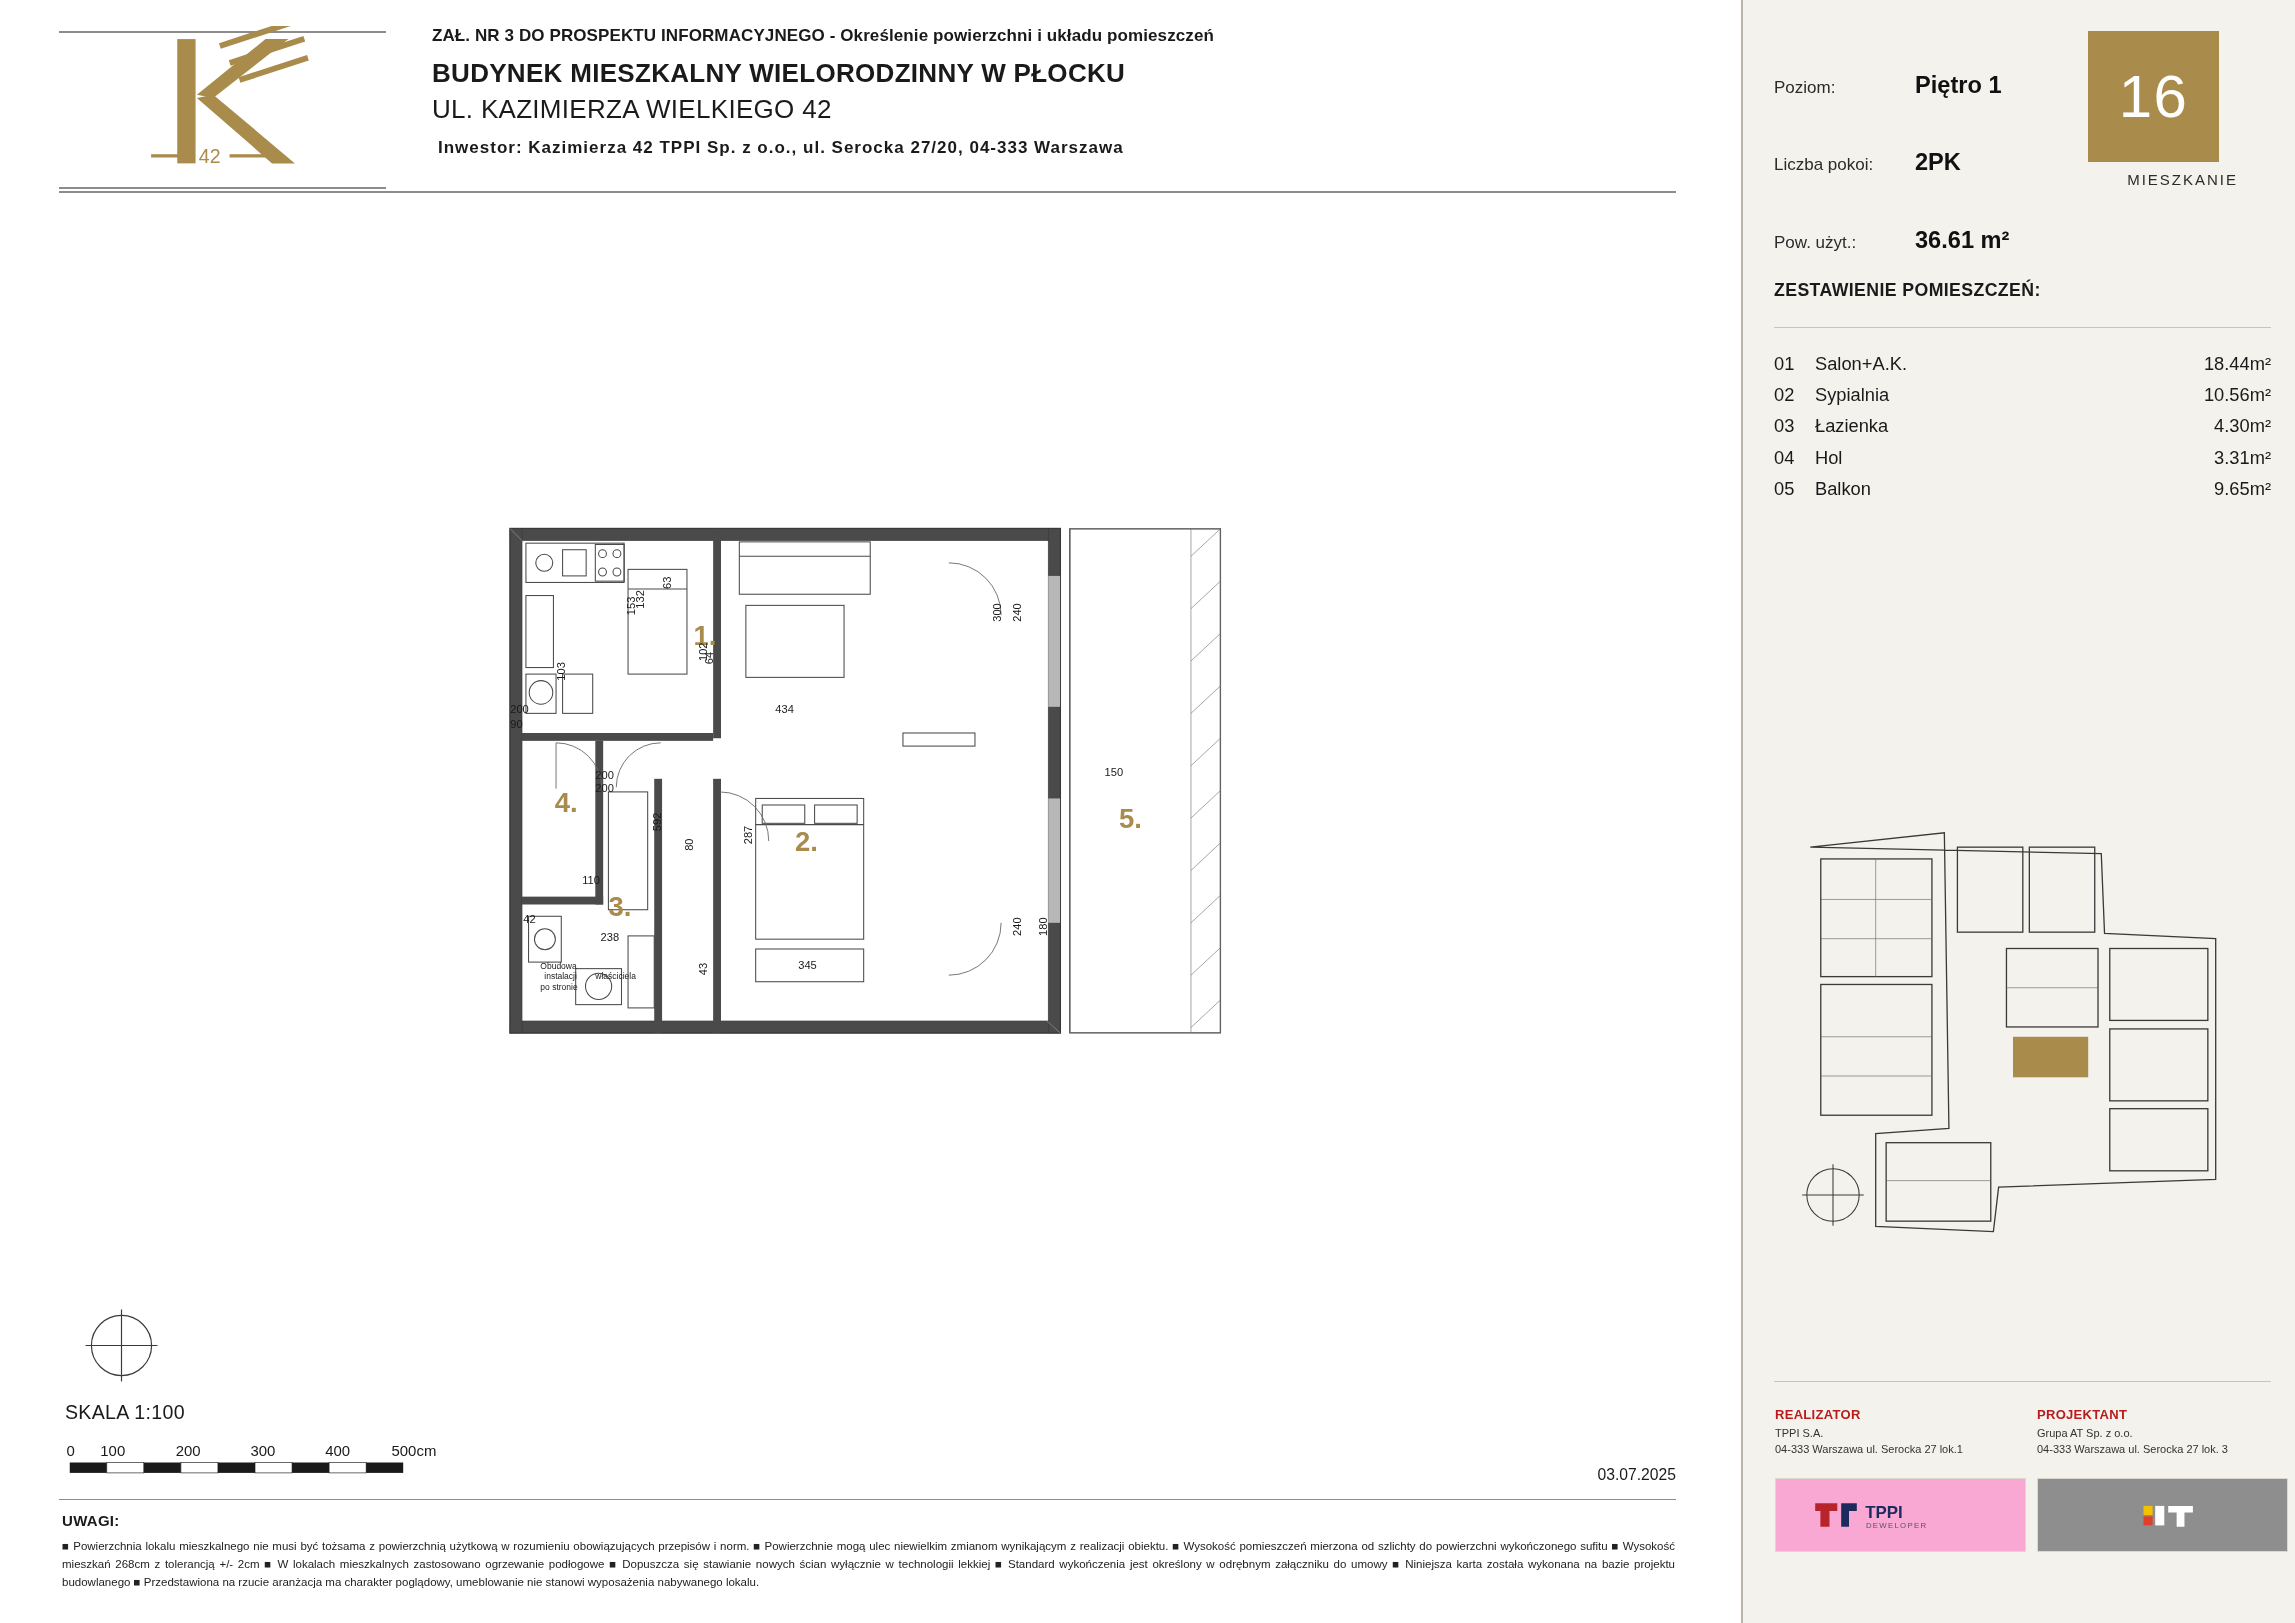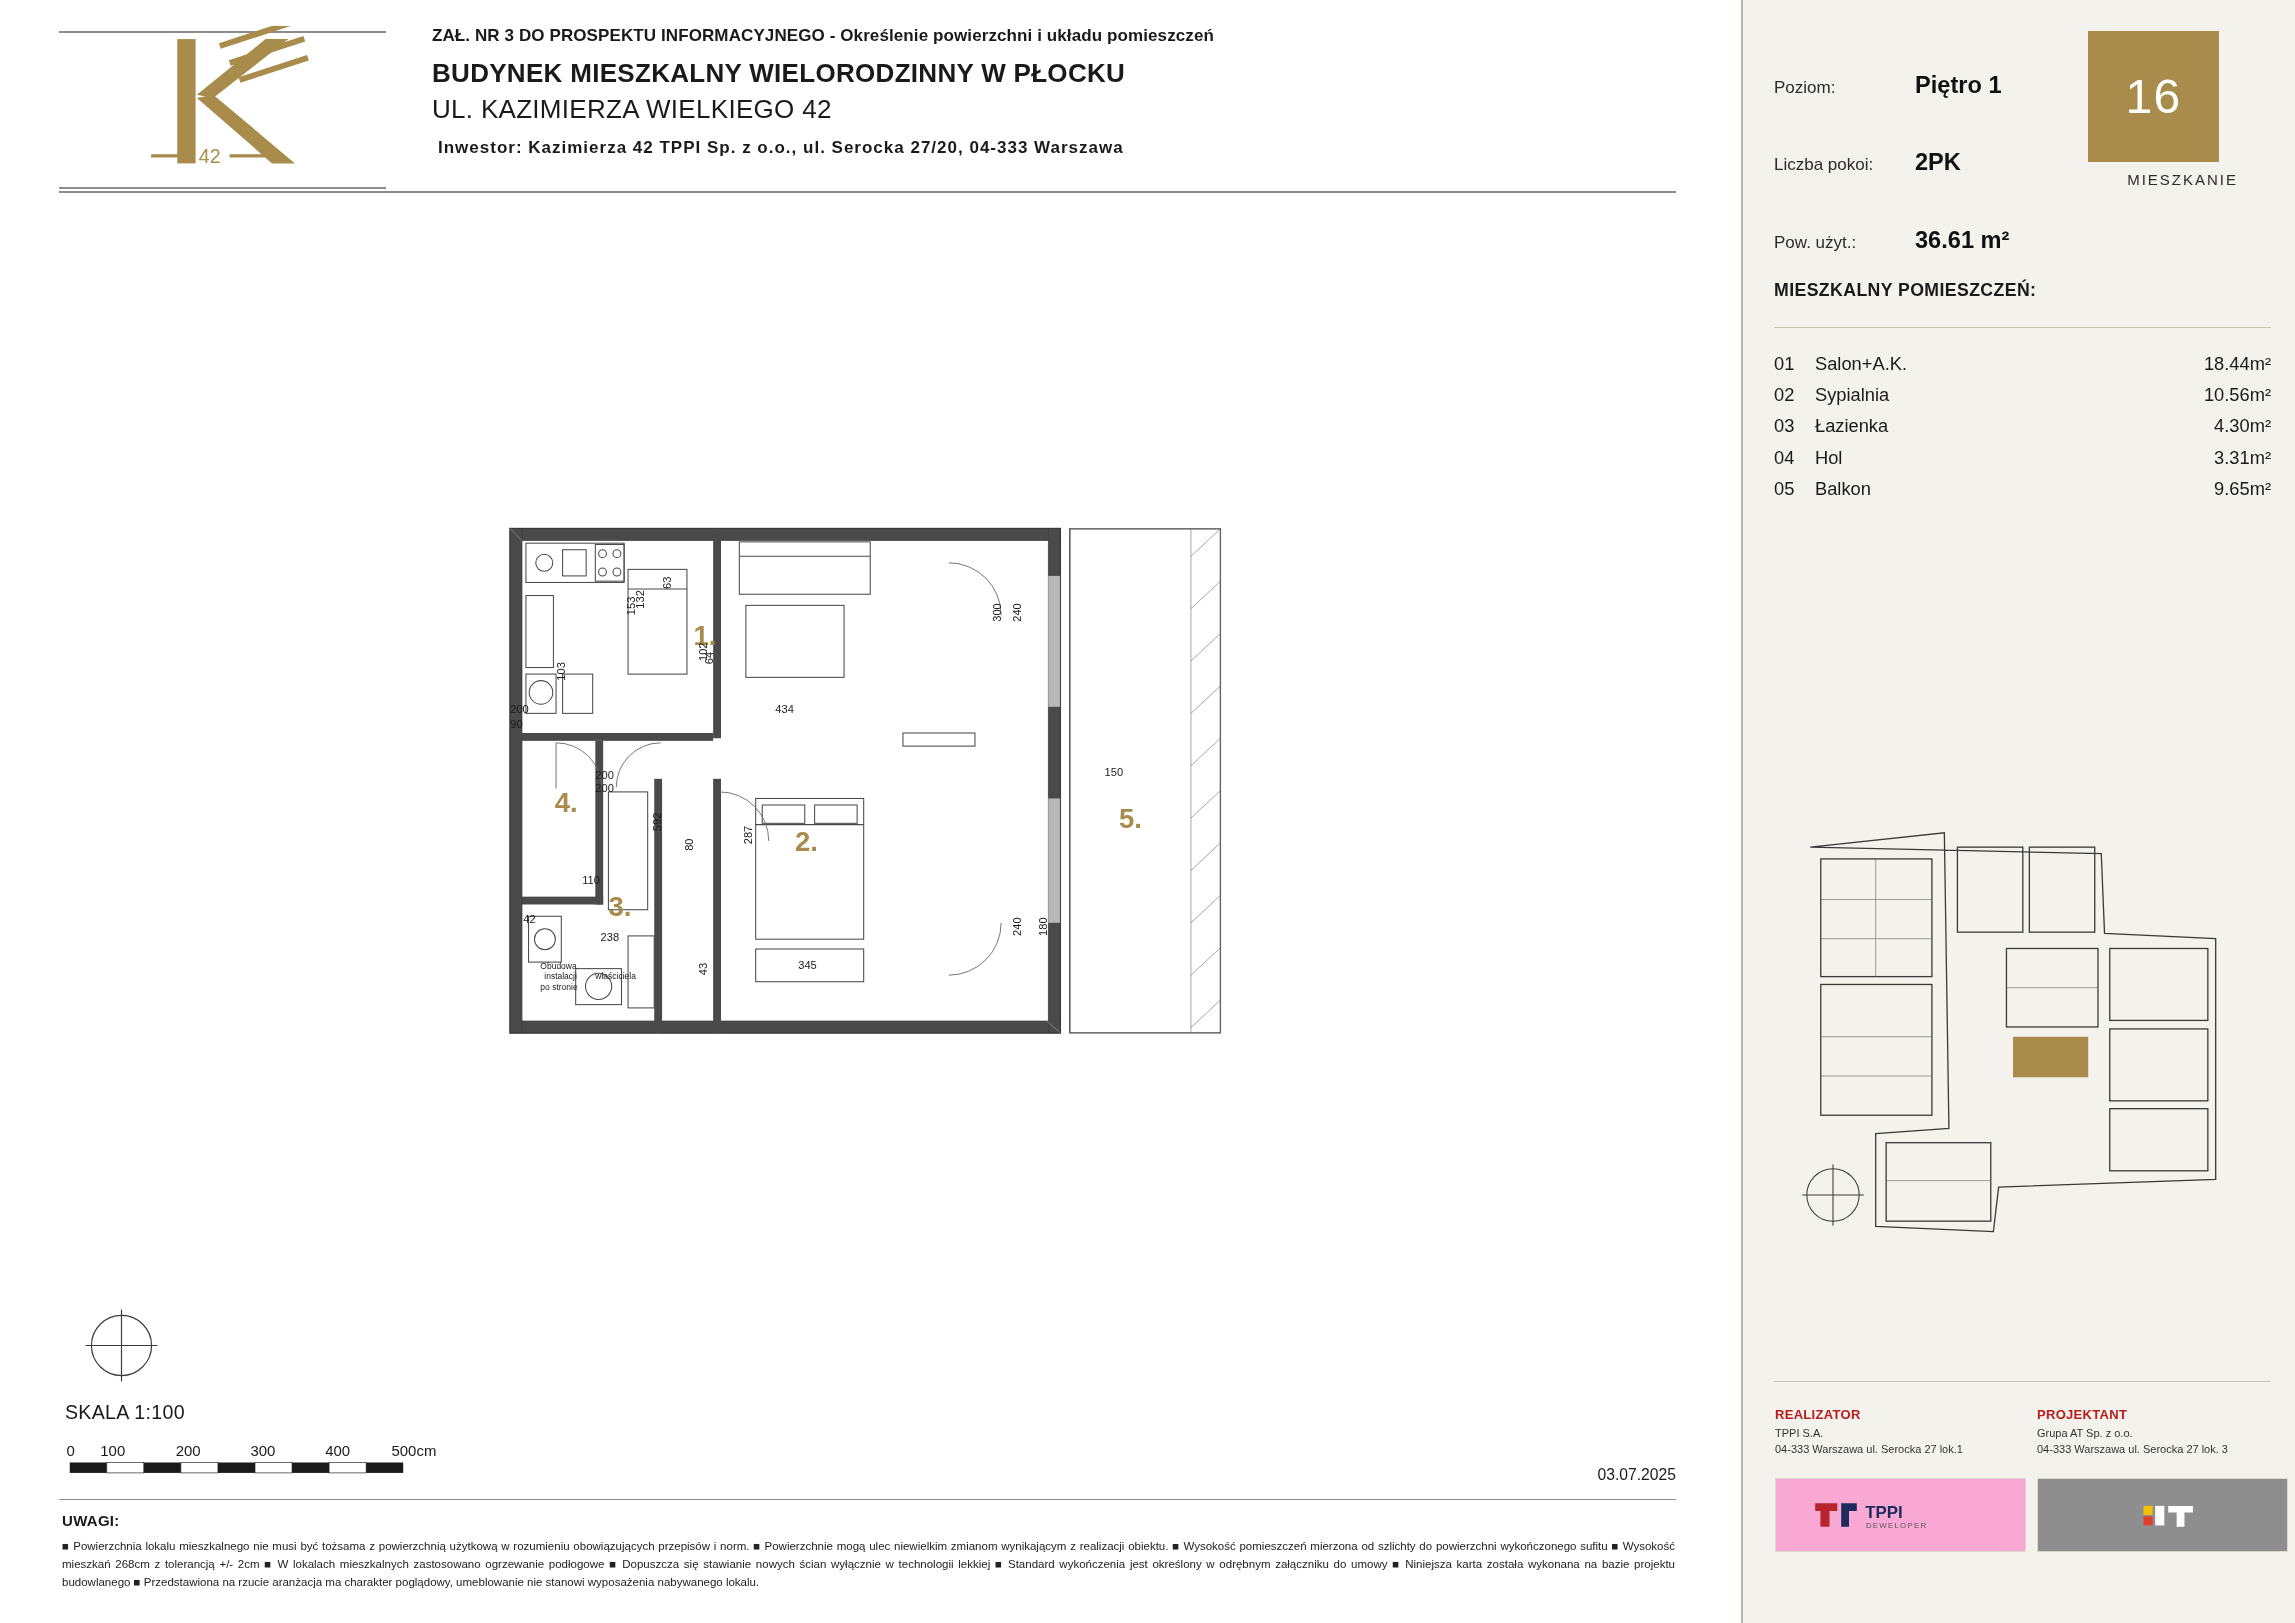--- a/index.html
+++ b/index.html
@@ -28,21 +28,21 @@
 
   
   .rpanel{position:absolute;left:1741px;top:0;width:554px;height:1623px;background:#f4f2ec;}
   .rp-divider{position:absolute;left:1741px;top:0;width:2px;height:1623px;background:#b9b4a6;}
 
   .infoblock{position:absolute;left:1774px;top:36px;width:367px;}
   .inforow{display:flex;align-items:baseline;justify-content:flex-start;margin-bottom:14.4px;}
   .info-label{font-size:17px;color:#2b2b2b;width:141px;text-align:left;margin-top:42px;}
   .info-value{font-size:23.6px;font-weight:bold;color:#111;}
   .unit-badge{position:absolute;left:2088px;top:31px;width:131px;height:131px;background:#a98c4b;display:flex;align-items:center;justify-content:center;}
-  .unit-num{font-size:48px;color:#ffffff;font-weight:400;letter-spacing:1.3px;}
+  .unit-num{font-size:60px;color:#ffffff;font-weight:400;letter-spacing:1.3px;}
   .unit-sub{position:absolute;left:2068px;top:171px;width:170px;text-align:right;font-size:15px;letter-spacing:2px;color:#2b2b2b;}
 
   .zest-title{position:absolute;left:1774px;top:280px;font-size:17.7px;font-weight:bold;letter-spacing:0.4px;color:#1a1a1a;}
   .zest-rule{position:absolute;left:1774px;top:327px;width:497px;height:1.3px;background:#c9c4b6;}
   .rooms{position:absolute;left:1774px;top:353px;width:497px;}
   .room{display:flex;align-items:baseline;font-size:18.3px;margin-bottom:9.2px;color:#1a1a1a;}
   .room .no{width:41px;}
   .room .nm{flex:1;}
   .room .ar{width:108px;text-align:right;}
 
@@ -273,21 +273,21 @@
       <span class="info-label">Pow. użyt.:</span>
       <span class="info-value">36.61 m²</span>
     </div>
   </div>
 
   <div class="unit-badge">
     <span class="unit-num">16</span>
   </div>
   <div class="unit-sub">MIESZKANIE</div>
 
-  <div class="zest-title">MIESZKALNY POMIESZCZEŃ:</div>
+  <div class="zest-title">ZESTAWIENIE POMIESZCZEŃ:</div>
   <div class="zest-rule"></div>
 
   <div class="rooms">
     <div class="room">
       <span class="no">01</span>
       <span class="nm">Salon+A.K.</span>
       <span class="ar">18.44m²</span>
     </div>
     <div class="room">
       <span class="no">02</span>

